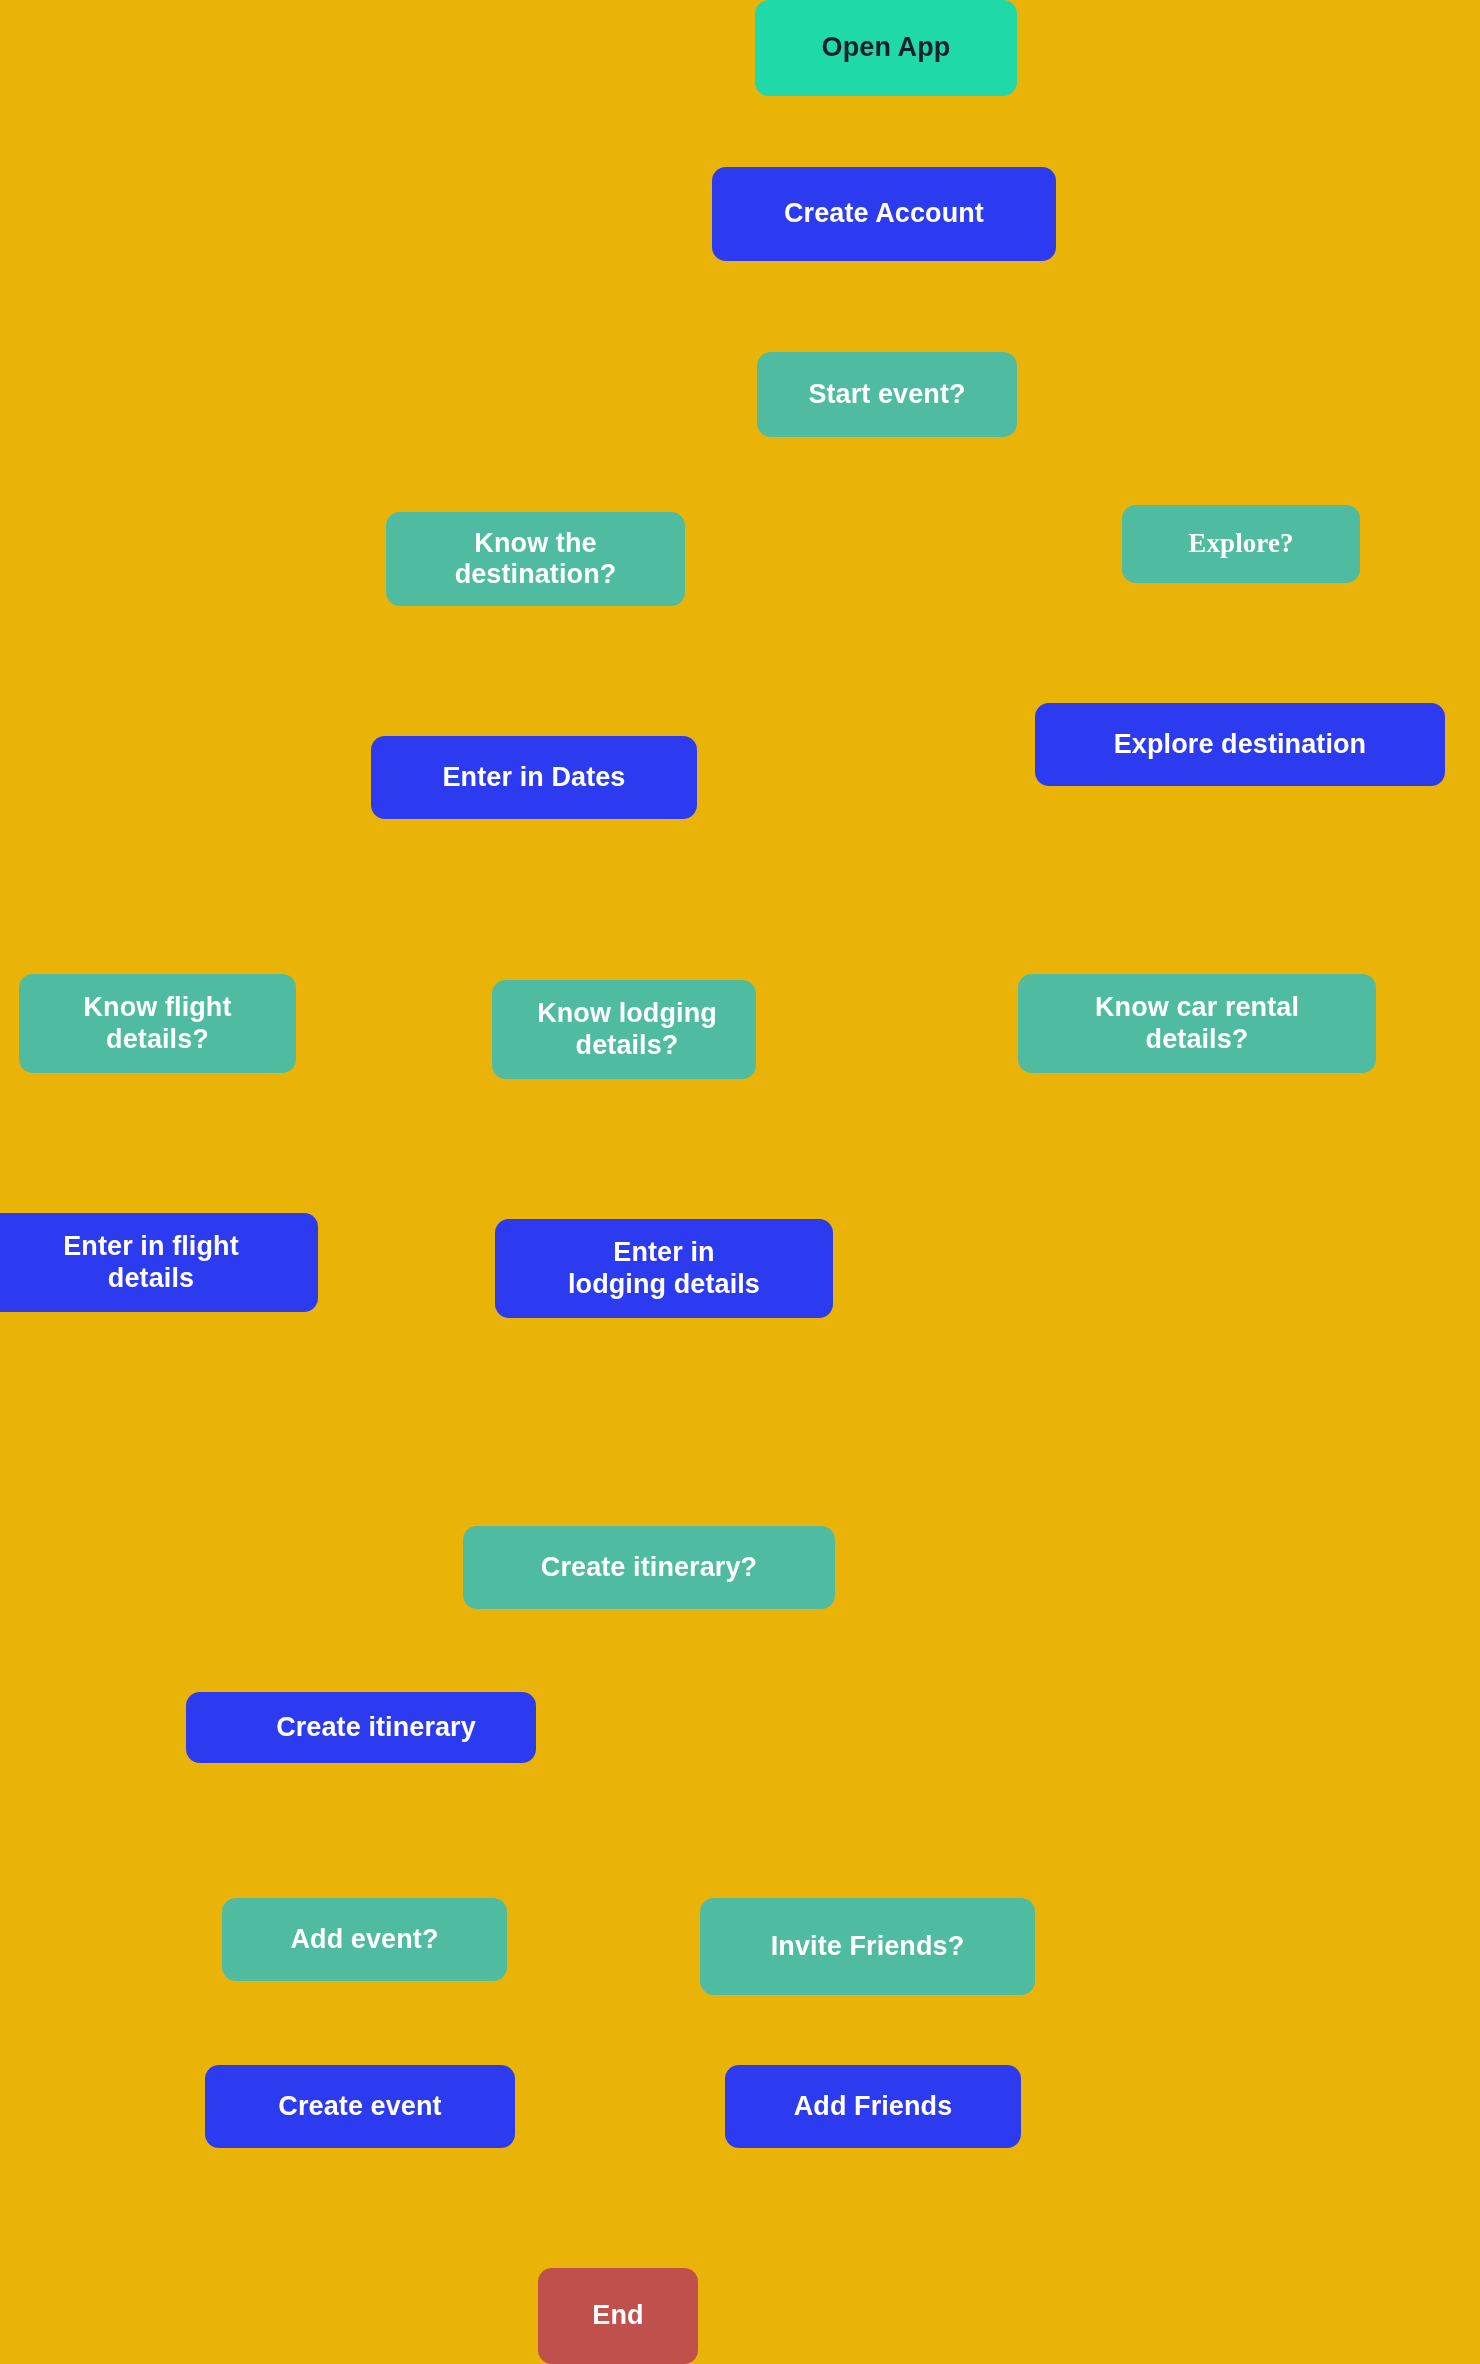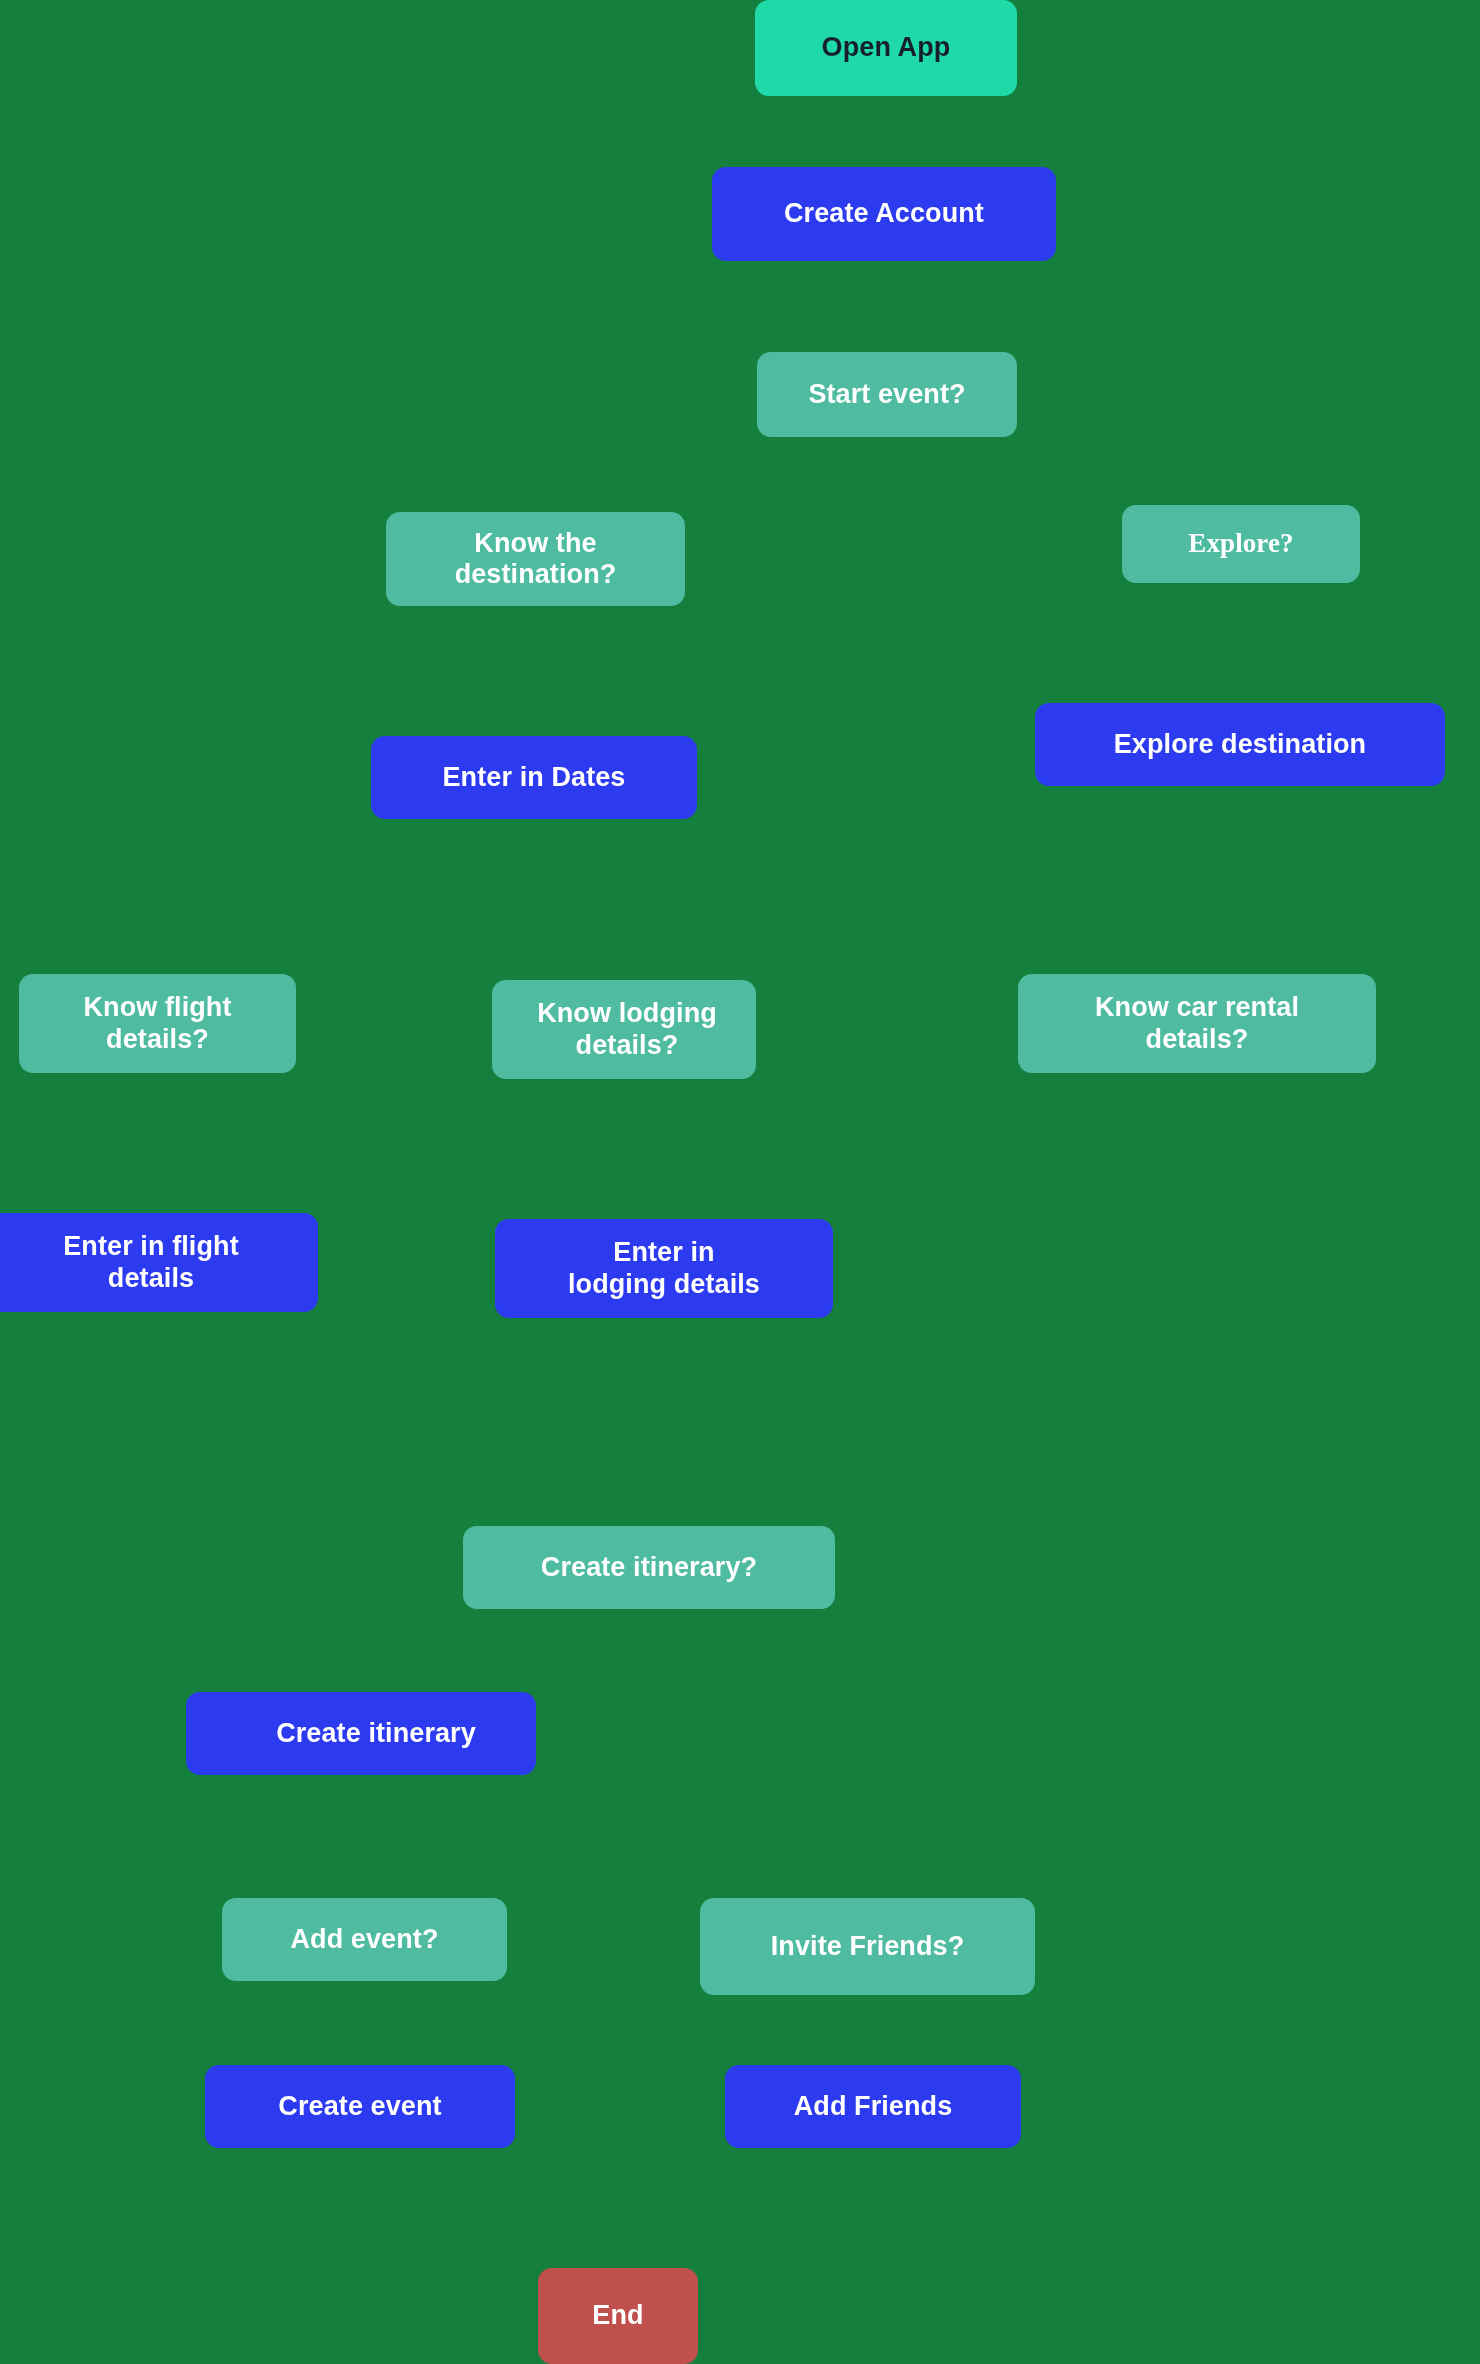--- a/index.html
+++ b/index.html
@@ -5,21 +5,21 @@
 <style>
   html, body {
     margin: 0;
     padding: 0;
     background: #000000;
   }
   #canvas {
     position: relative;
     width: 1480px;
     height: 2364px;
-    background: #15803d;
+    background: #eab308;
     overflow: hidden;
     font-family: "Liberation Sans", "DejaVu Sans", sans-serif;
   }
   .node {
     position: absolute;
     box-sizing: border-box;
     display: flex;
     align-items: center;
     justify-content: center;
     text-align: center;
@@ -53,19 +53,19 @@
 details?</div>
     <div class="node decision" style="left: 492px; top: 980px; width: 264px; height: 99px; padding-left: 20px;">Know lodging
 details?</div>
     <div class="node decision" style="left: 1018px; top: 974px; width: 358px; height: 99px;">Know car rental
 details?</div>
     <div class="node action" style="left: -16px; top: 1213px; width: 334px; height: 99px;">Enter in flight
 details</div>
     <div class="node action" style="left: 495px; top: 1219px; width: 338px; height: 99px;">Enter in
 lodging details</div>
     <div class="node decision" style="left: 463px; top: 1526px; width: 372px; height: 83px;">Create itinerary?</div>
-    <div class="node action" style="left: 186px; top: 1692px; width: 350px; height: 83px; padding-left: 44px;">Create itinerary</div>
+    <div class="node action" style="left: 186px; top: 1692px; width: 350px; height: 71px; padding-left: 44px;">Create itinerary</div>
     <div class="node decision" style="left: 222px; top: 1898px; width: 285px; height: 83px;">Add event?</div>
     <div class="node decision" style="left: 700px; top: 1898px; width: 335px; height: 97px;">Invite Friends?</div>
     <div class="node action" style="left: 205px; top: 2065px; width: 310px; height: 83px;">Create event</div>
     <div class="node action" style="left: 725px; top: 2065px; width: 296px; height: 83px;">Add Friends</div>
     <div class="node end" style="left: 538px; top: 2268px; width: 160px; height: 96px;">End</div>
   </div>
 
 </body></html>

